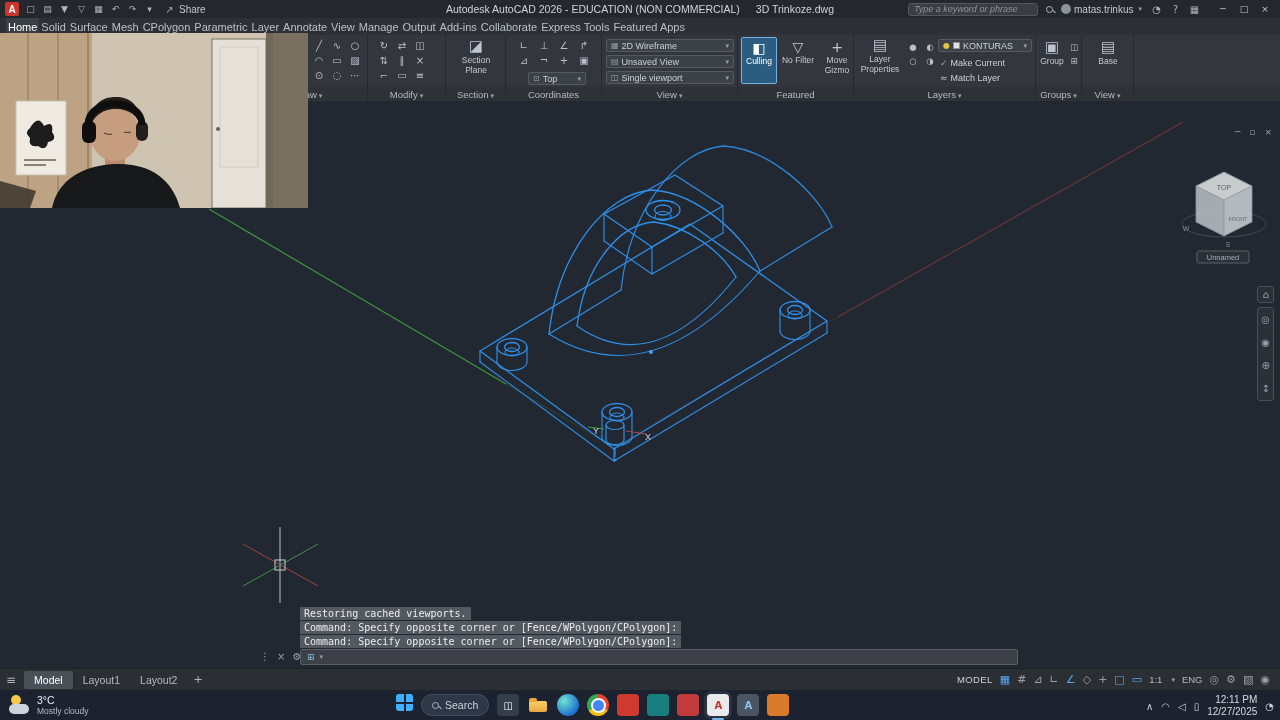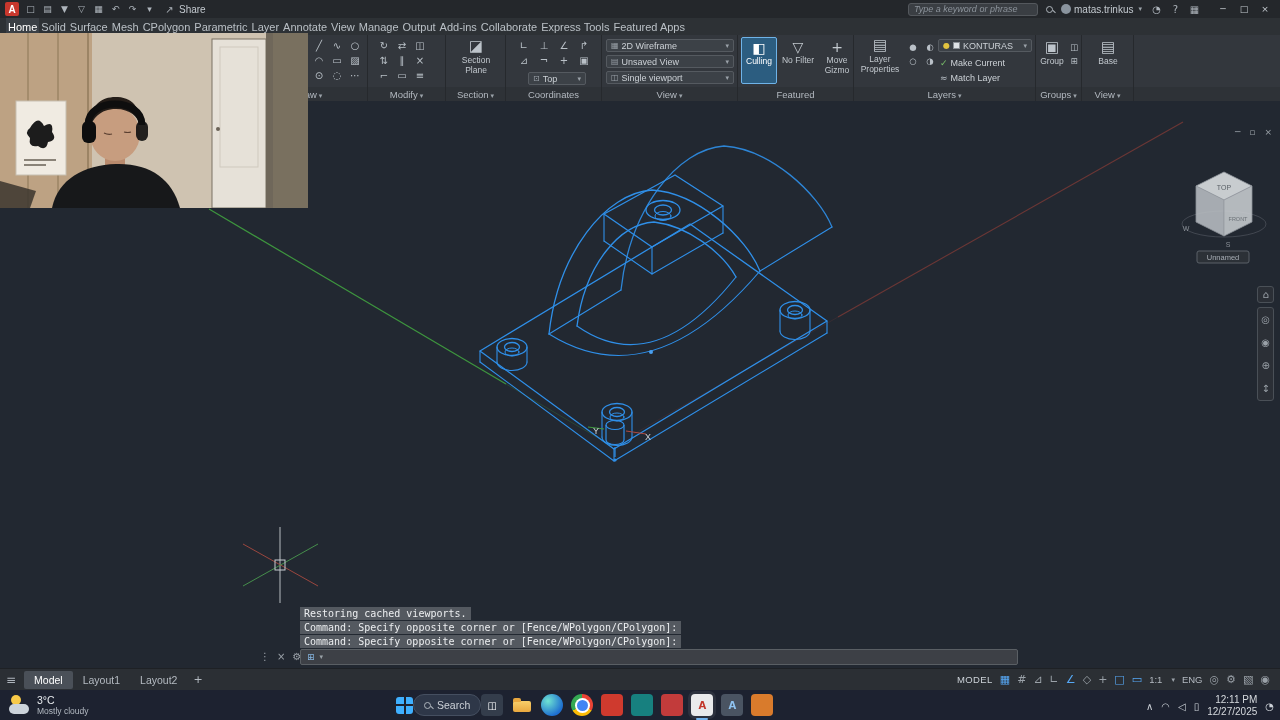--- a/index.html
+++ b/index.html
@@ -111,21 +111,21 @@
 .sb-text{font-size:9.5px;color:#b4bac1}
 
 
 .taskbar{position:absolute;top:690px;left:0;right:0;height:30px;background:#1d2230;z-index:21}
 .weather{position:absolute;left:8px;top:4px;display:flex;align-items:center;gap:6px}
 .wicon{width:23px;height:21px;position:relative}
 .wicon::before{content:'';position:absolute;top:0;left:3px;width:10px;height:10px;border-radius:50%;background:#f7c948}
 .wicon::after{content:'';position:absolute;bottom:2px;left:1px;width:20px;height:10px;border-radius:6px;background:#ccd3da}
 .wtext .t1{font-size:10.5px;color:#e8ebee}
 .wtext .t2{font-size:8.5px;color:#b3bac2}
-.tb-center{position:absolute;left:396px;top:4px;display:flex;align-items:center;gap:0}
+.tb-center{position:absolute;left:396px;top:4px;display:flex;align-items:flex-start;gap:8px}
 .start{width:17px;height:17px;border-radius:3px;background-color:#3fb0ff;
   background-image:linear-gradient(#1d2230,#1d2230),linear-gradient(#1d2230,#1d2230);
   background-size:2px 100%,100% 2px;background-position:center;background-repeat:no-repeat}
 .tsearch{height:22px;border-radius:11px;background:#2e3748;border:1px solid #454f60;
   display:flex;align-items:center;gap:6px;padding:0 10px;color:#ccd1d7;font-size:10.5px}
 .app{position:relative;width:22px;height:22px;border-radius:4px;background:var(--c,#444);
   display:flex;align-items:center;justify-content:center;color:#fff;font-size:10px;font-weight:bold}
 .app.active{box-shadow:0 0 0 3px rgba(255,255,255,.07)}
 .app.active::after{content:'';position:absolute;bottom:-4px;left:5px;right:5px;height:2.5px;border-radius:2px;background:#73b5f0}
 [data-name="taskbar-app-autocad"]{color:#c2362b}
@@ -154,20 +154,24 @@
         <span class="qa-icon" data-name="quick-access-save">▼</span>
         <span class="qa-icon" data-name="quick-access-save-as">▽</span>
         <span class="qa-icon" data-name="quick-access-plot">▦</span>
         <span class="qa-icon" data-name="quick-access-undo">↶</span>
         <span class="qa-icon" data-name="quick-access-redo">↷</span>
         <span class="qa-icon" data-name="quick-access-customize-menu">▾</span>
     </div>
     <div class="share" data-name="share-button">
       <span class="tb-icon" data-name="share-icon">↗</span>
       <span data-name="share-label">Share</span>
+    </div>
+    <div class="tb-title" data-name="window-title">
+      <span data-name="app-title">Autodesk AutoCAD 2026 - EDUCATION (NON COMMERCIAL)</span>
+      <span data-name="document-title">3D Trinkoze.dwg</span>
     </div>
     <div class="tb-right" data-name="titlebar-right">
       <div class="kw-box" data-name="keyword-search-box">
         <input data-name="keyword-search-input" placeholder="Type a keyword or phrase" style="">
       </div>
       <span class="mag" data-name="search-icon"></span>
       <div class="user" data-name="account-menu">
         <span class="avatar" data-name="avatar"></span>
         <span data-name="username">matas.trinkus</span>
         <span class="caret" data-name="chevron-down-icon">▾</span>

